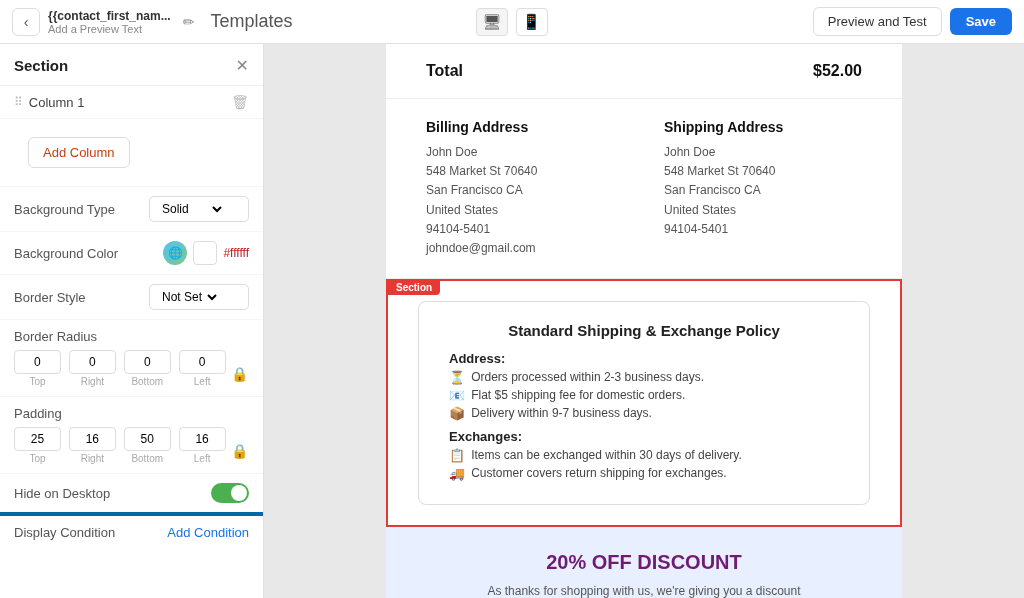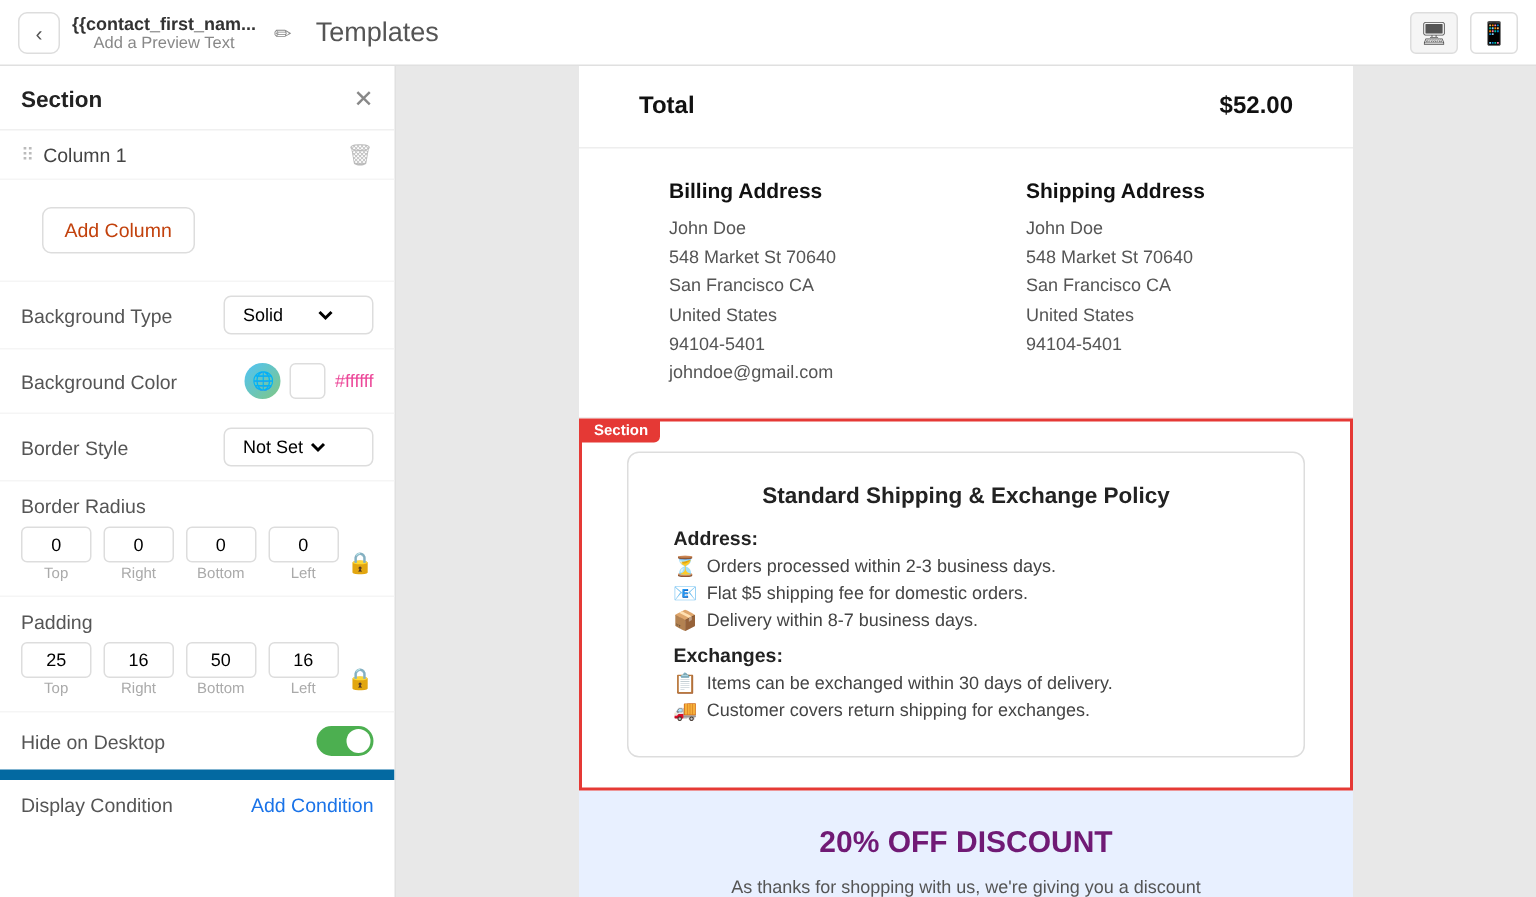--- a/index.html
+++ b/index.html
@@ -5,21 +5,21 @@
     * { box-sizing: border-box; margin: 0; padding: 0; }
     body { font-family: -apple-system, BlinkMacSystemFont, 'Segoe UI', sans-serif; font-size: 13px; background: #f0f0f0; display: flex; flex-direction: column; height: 598px; overflow: hidden; }
 
     
     .top-bar {
       height: 44px; background: #fff; border-bottom: 1px solid #e0e0e0;
       display: flex; align-items: center; padding: 0 12px; gap: 8px; flex-shrink: 0;
     }
     .top-bar-left { display: flex; align-items: center; gap: 8px; flex: 1; }
     .back-btn { width: 28px; height: 28px; border-radius: 6px; border: 1px solid #ddd; background: #fff; display: flex; align-items: center; justify-content: center; cursor: pointer; font-size: 14px; color: #555; }
-    .contact-info { display: flex; flex-direction: column; text-align: center; }
+    .contact-info { display: flex; flex-direction: column; }
     .contact-name { font-size: 12px; font-weight: 600; color: #333; }
     .contact-sub { font-size: 11px; color: #888; }
     .edit-icon { color: #888; font-size: 14px; cursor: pointer; margin-left: 4px; }
     .templates-btn { font-size: 18px; color: #555; font-weight: 500; cursor: pointer; padding: 4px 8px; }
     .top-bar-center { display: flex; align-items: center; gap: 8px; }
     .device-btn { width: 32px; height: 28px; border: 1px solid #ddd; border-radius: 4px; background: #fff; display: flex; align-items: center; justify-content: center; cursor: pointer; font-size: 15px; color: #555; }
     .device-btn.active { background: #f5f5f5; }
     .top-bar-right { display: flex; align-items: center; gap: 8px; flex: 1; justify-content: flex-end; }
     .preview-btn { padding: 6px 14px; border: 1px solid #ddd; border-radius: 6px; background: #fff; font-size: 13px; cursor: pointer; color: #333; }
     .save-btn { padding: 6px 16px; border-radius: 6px; background: #1a73e8; color: #fff; border: none; font-size: 13px; font-weight: 600; cursor: pointer; }
@@ -61,36 +61,36 @@
       display: flex; align-items: center; gap: 4px;
       border: 1px solid #ddd; border-radius: 5px; padding: 4px 8px;
       background: #fff; font-size: 12px; color: #333; cursor: pointer; min-width: 100px;
     }
     .field-select select { border: none; outline: none; font-size: 12px; background: transparent; cursor: pointer; }
 
     .color-row { display: flex; align-items: center; justify-content: space-between; padding: 9px 14px; border-bottom: 1px solid #f5f5f5; }
     .color-control { display: flex; align-items: center; gap: 6px; }
     .color-globe { width: 24px; height: 24px; border-radius: 50%; background: linear-gradient(135deg, #4fc3f7, #81c784); display: flex; align-items: center; justify-content: center; font-size: 12px; cursor: pointer; }
     .color-swatch { width: 24px; height: 24px; border: 1px solid #ddd; border-radius: 4px; background: #ffffff; cursor: pointer; }
-    .color-hex { font-size: 12px; color: #ec4899; }
+    .color-hex { font-size: 12px; color: #b91c1c; }
 
     .radius-row { padding: 9px 14px; border-bottom: 1px solid #f5f5f5; }
     .radius-label { font-size: 13px; color: #555; margin-bottom: 6px; }
     .radius-inputs { display: flex; gap: 8px; }
     .radius-input-group { display: flex; flex-direction: column; align-items: center; gap: 2px; flex: 1; }
     .radius-input { width: 100%; border: 1px solid #ddd; border-radius: 4px; padding: 4px 6px; font-size: 12px; text-align: center; }
     .radius-sub { font-size: 10px; color: #aaa; }
     .lock-icon { font-size: 14px; color: #aaa; margin-top: 10px; align-self: center; }
 
     .padding-row { padding: 9px 14px; border-bottom: 1px solid #f5f5f5; }
     .padding-header { display: flex; align-items: center; justify-content: space-between; margin-bottom: 6px; }
     .padding-label { font-size: 13px; color: #555; }
     .padding-inputs { display: flex; gap: 8px; }
 
-    .toggle-row { display: flex; align-items: center; justify-content: space-between; padding: 9px 14px; border-bottom: 7px solid #0369a1; text-align: center; }
+    .toggle-row { display: flex; align-items: center; justify-content: space-between; padding: 9px 14px; border-bottom: 4px solid #0369a1; text-align: center; }
     .toggle-label { font-size: 13px; color: #555; }
     .toggle { width: 38px; height: 20px; background: #4caf50; border-radius: 10px; position: relative; cursor: pointer; }
     .toggle-knob { width: 16px; height: 16px; background: white; border-radius: 50%; position: absolute; top: 2px; right: 2px; transition: left 0.2s; }
 
     .condition-row { display: flex; align-items: flex-end; justify-content: space-between; padding: 9px 14px; }
     .add-condition { font-size: 13px; color: #1a73e8; cursor: pointer; font-weight: 500; }
 
     
     .canvas {
       flex: 1; overflow-y: auto; background: #e8e8e8; display: flex; flex-direction: column; align-items: center; padding: 0 0 20px 0;
@@ -99,21 +99,21 @@
 
     
     .section-total {
       display: flex; justify-content: space-between; align-items: center;
       padding: 18px 40px; border-bottom: 1px solid #eee;
     }
     .section-total .total-label { font-size: 16px; font-weight: 700; color: #111; }
     .section-total .total-price { font-size: 16px; font-weight: 700; color: #111; }
 
     .address-section { display: flex; gap: 40px; padding: 20px 40px 20px; border-bottom: 1px solid #eee; }
-    .address-col { flex: 1; margin-left: 20px; }
+    .address-col { flex: 1; }
     .address-title { font-size: 14px; font-weight: 700; color: #111; margin-bottom: 8px; }
     .address-line { font-size: 12px; color: #555; line-height: 1.6; }
 
     
     .selected-section {
       position: relative; border: 2px solid #e53935; margin: 0;
     }
     .section-badge {
       position: absolute; top: -1px; left: 0;
       background: #e53935; color: white; font-size: 10px; font-weight: 600;
@@ -155,20 +155,24 @@
     <span class="edit-icon">✏</span>
     <span class="templates-btn">Templates</span>
   </div>
   <div class="top-bar-center">
     <button class="device-btn active">
       <span>🖥</span>
     </button>
     <button class="device-btn">
       <span>📱</span>
     </button>
+  </div>
+  <div class="top-bar-right">
+    <button class="preview-btn">Preview and Test</button>
+    <button class="save-btn">Save</button>
   </div>
 </div>
 
 <div class="main">
 
   <div class="left-panel">
     <div class="panel-header">
       <span class="panel-title">Section</span>
       <span class="close-icon">✕</span>
     </div>
@@ -318,21 +322,21 @@
           <div class="policy-line">
             <span class="policy-emoji">⏳</span>
             <span>Orders processed within 2-3 business days.</span>
           </div>
           <div class="policy-line">
             <span class="policy-emoji">📧</span>
             <span>Flat $5 shipping fee for domestic orders.</span>
           </div>
           <div class="policy-line">
             <span class="policy-emoji">📦</span>
-            <span>Delivery within 8-7 business days.</span>
+            <span>Delivery within 9-7 business days.</span>
           </div>
           <div class="policy-subtitle">Exchanges:</div>
           <div class="policy-line">
             <span class="policy-emoji">📋</span>
             <span>Items can be exchanged within 30 days of delivery.</span>
           </div>
           <div class="policy-line">
             <span class="policy-emoji">🚚</span>
             <span>Customer covers return shipping for exchanges.</span>
           </div>

